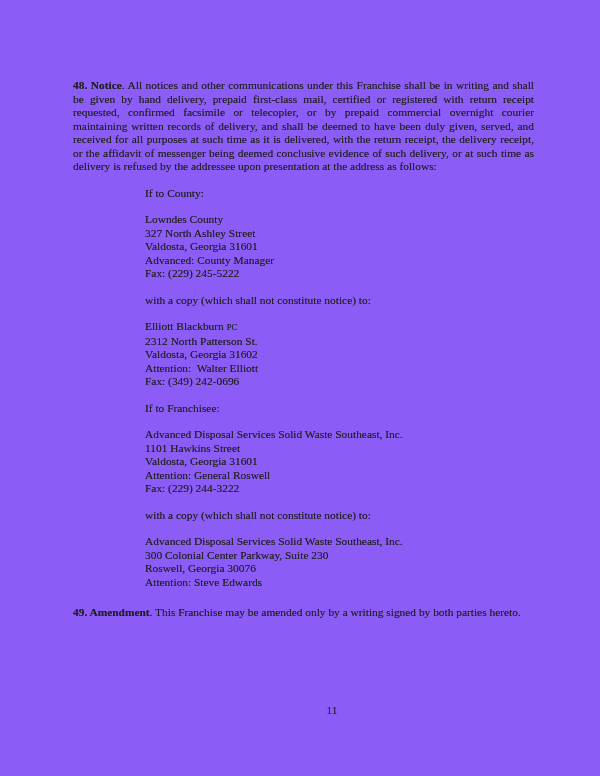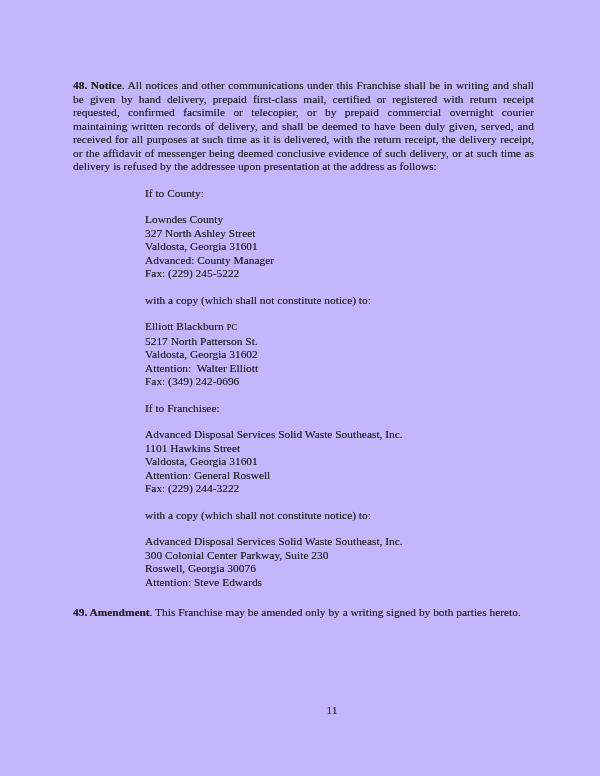--- a/index.html
+++ b/index.html
@@ -4,21 +4,21 @@
 <style>
   html, body {
     margin: 0;
     padding: 0;
     background: #ffffff;
   }
   .page {
     position: relative;
     width: 600px;
     height: 776px;
-    background: #c4b5fd;
+    background: #8b5cf6;
     font-family: "Liberation Serif", serif;
     color: #212121;
     overflow: hidden;
   }
   .content {
     position: absolute;
     left: 73px;
     top: 79px;
     width: 461px;
     font-size: 11.4px;
@@ -78,21 +78,21 @@
       <div class="addr-line">327 North Ashley Street</div>
       <div class="addr-line">Valdosta, Georgia 31601</div>
       <div class="addr-line">Advanced: County Manager</div>
       <div class="addr-line">Fax: (229) 245-5222</div>
     </div>
 
     <div class="label-line">with a copy (which shall not constitute notice) to:</div>
 
     <div class="addr">
       <div class="addr-line"><span>Elliott Blackburn</span> <span class="firm-suffix">PC</span></div>
-      <div class="addr-line">5217 North Patterson St.</div>
+      <div class="addr-line">2312 North Patterson St.</div>
       <div class="addr-line">Valdosta, Georgia 31602</div>
       <div class="addr-line">Attention:  Walter Elliott</div>
       <div class="addr-line">Fax: (349) 242-0696</div>
     </div>
 
     <div class="label-line">If to Franchisee:</div>
 
     <div class="addr">
       <div class="addr-line">Advanced Disposal Services Solid Waste Southeast, Inc.</div>
       <div class="addr-line">1101 Hawkins Street</div>

